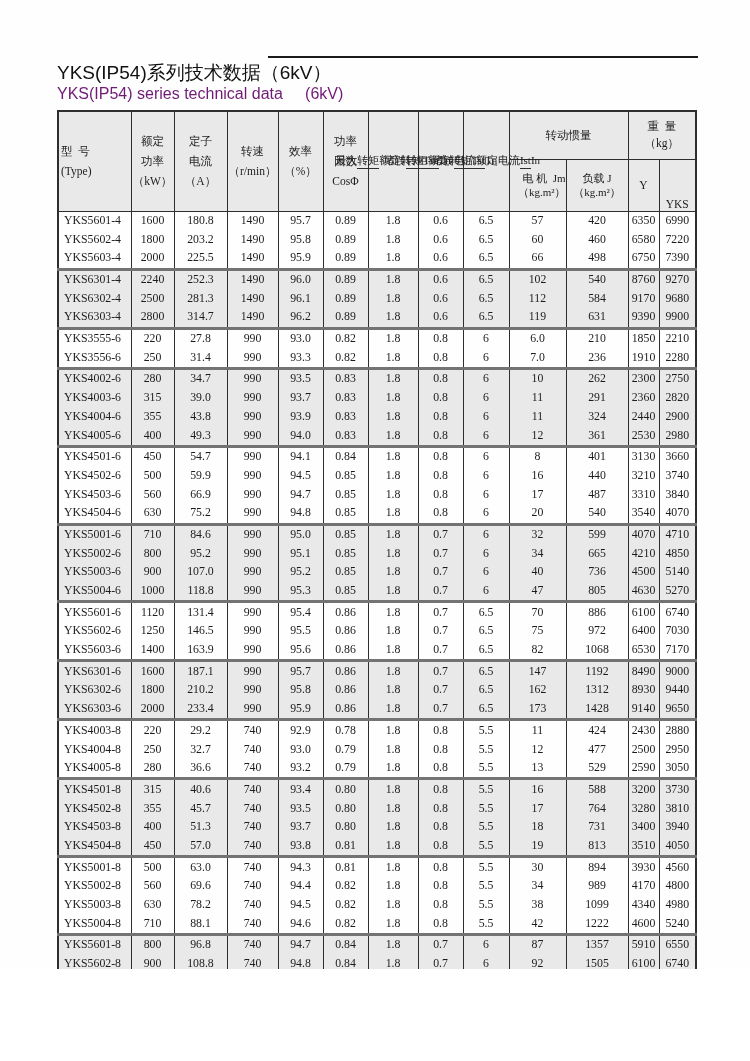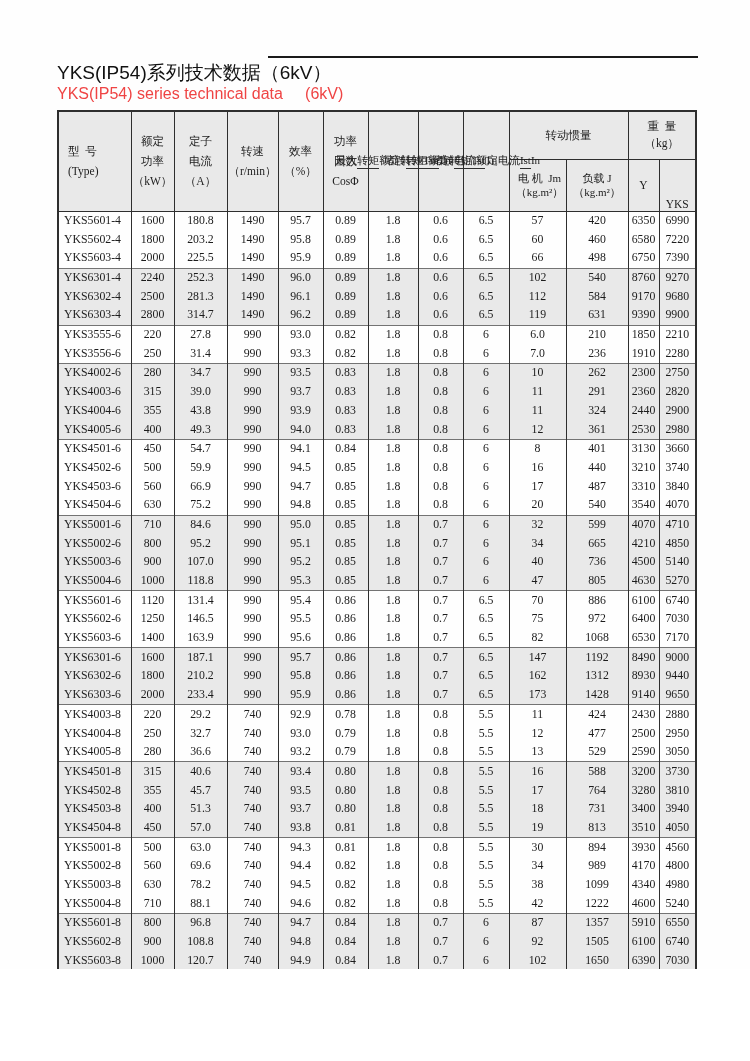--- a/index.html
+++ b/index.html
@@ -2,45 +2,45 @@
 <html><head>
 <meta charset="utf-8">
 <style>
   html,body{margin:0;padding:0;background:#ffffff;}
   .page{position:relative;width:750px;height:969px;background:#fefefe;overflow:hidden;
         font-family:"Liberation Serif","DejaVu Serif",serif;color:#1c1c1c;}
   .top-rule{position:absolute;left:268px;top:56px;width:430px;height:2px;background:#1a1a1a;}
   .title-zh{position:absolute;left:57px;top:60px;font-family:"Liberation Sans","DejaVu Sans",sans-serif;
             font-size:19px;color:#111;white-space:pre;}
   .title-en{position:absolute;left:57px;top:85px;font-family:"Liberation Sans","DejaVu Sans",sans-serif;
-            font-size:16px;color:#ef4444;white-space:pre;}
+            font-size:16px;color:#701a75;white-space:pre;}
   .tbl-wrap{position:absolute;left:57px;top:110px;}
   table{border-collapse:collapse;table-layout:fixed;width:638px;}
   table,th,td{border:1px solid #2e2e2e;}
   table{border-width:2px;}
   thead th{background:#e9e9e9;font-weight:normal;padding:0;vertical-align:middle;}
   thead tr.h1{height:48px;}
   thead tr.h2{height:42px;}
   td{padding:0 2px;text-align:center;font-size:11.8px;height:18.7px;line-height:1;}
   td.type{text-align:left;padding-left:5px;}
   tbody td{border-top:none;border-bottom:none;}
-  tbody{border-top:1px solid #2e2e2e;border-bottom:1px solid #737373;padding-left:41px;}
+  tbody{border-top:1px solid #2e2e2e;border-bottom:3px solid #737373;padding-left:41px;}
   tbody.band td{background:#e9e9e9;}
   .hstack{display:flex;flex-direction:column;justify-content:center;align-items:center;
           height:100%;font-size:11.5px;line-height:20px;}
   .hstack div{white-space:pre;}
-  .hstack.left{align-items:flex-start;padding-left:9px;box-sizing:border-box;}
+  .hstack.left{align-items:flex-start;padding-left:2px;box-sizing:border-box;}
   .frac{display:flex;flex-direction:row;justify-content:center;align-items:center;
         height:100%;font-size:11px;line-height:13.6px;}
   .frac div{white-space:pre;width:100%;text-align:center;}
   .frac div.ul{width:34px;margin:0 auto;border-bottom:1px solid #2e2e2e;}
   .sub2{display:flex;flex-direction:column;justify-content:center;align-items:center;
         height:100%;font-size:11px;line-height:14px;}
   .sub2 div{white-space:pre;}
-  .sub2.left{align-items:center;padding-left:4px;box-sizing:border-box;}
+  .sub2.left{align-items:flex-end;padding-left:4px;box-sizing:border-box;}
 </style>
 </head>
 <body>
 
 <div class="page">
   <div class="top-rule"></div>
   <div class="title-zh">YKS(IP54)系列技术数据（6kV）</div>
   <div class="title-en">YKS(IP54) series technical data     (6kV)</div>
 
   <div class="tbl-wrap">

